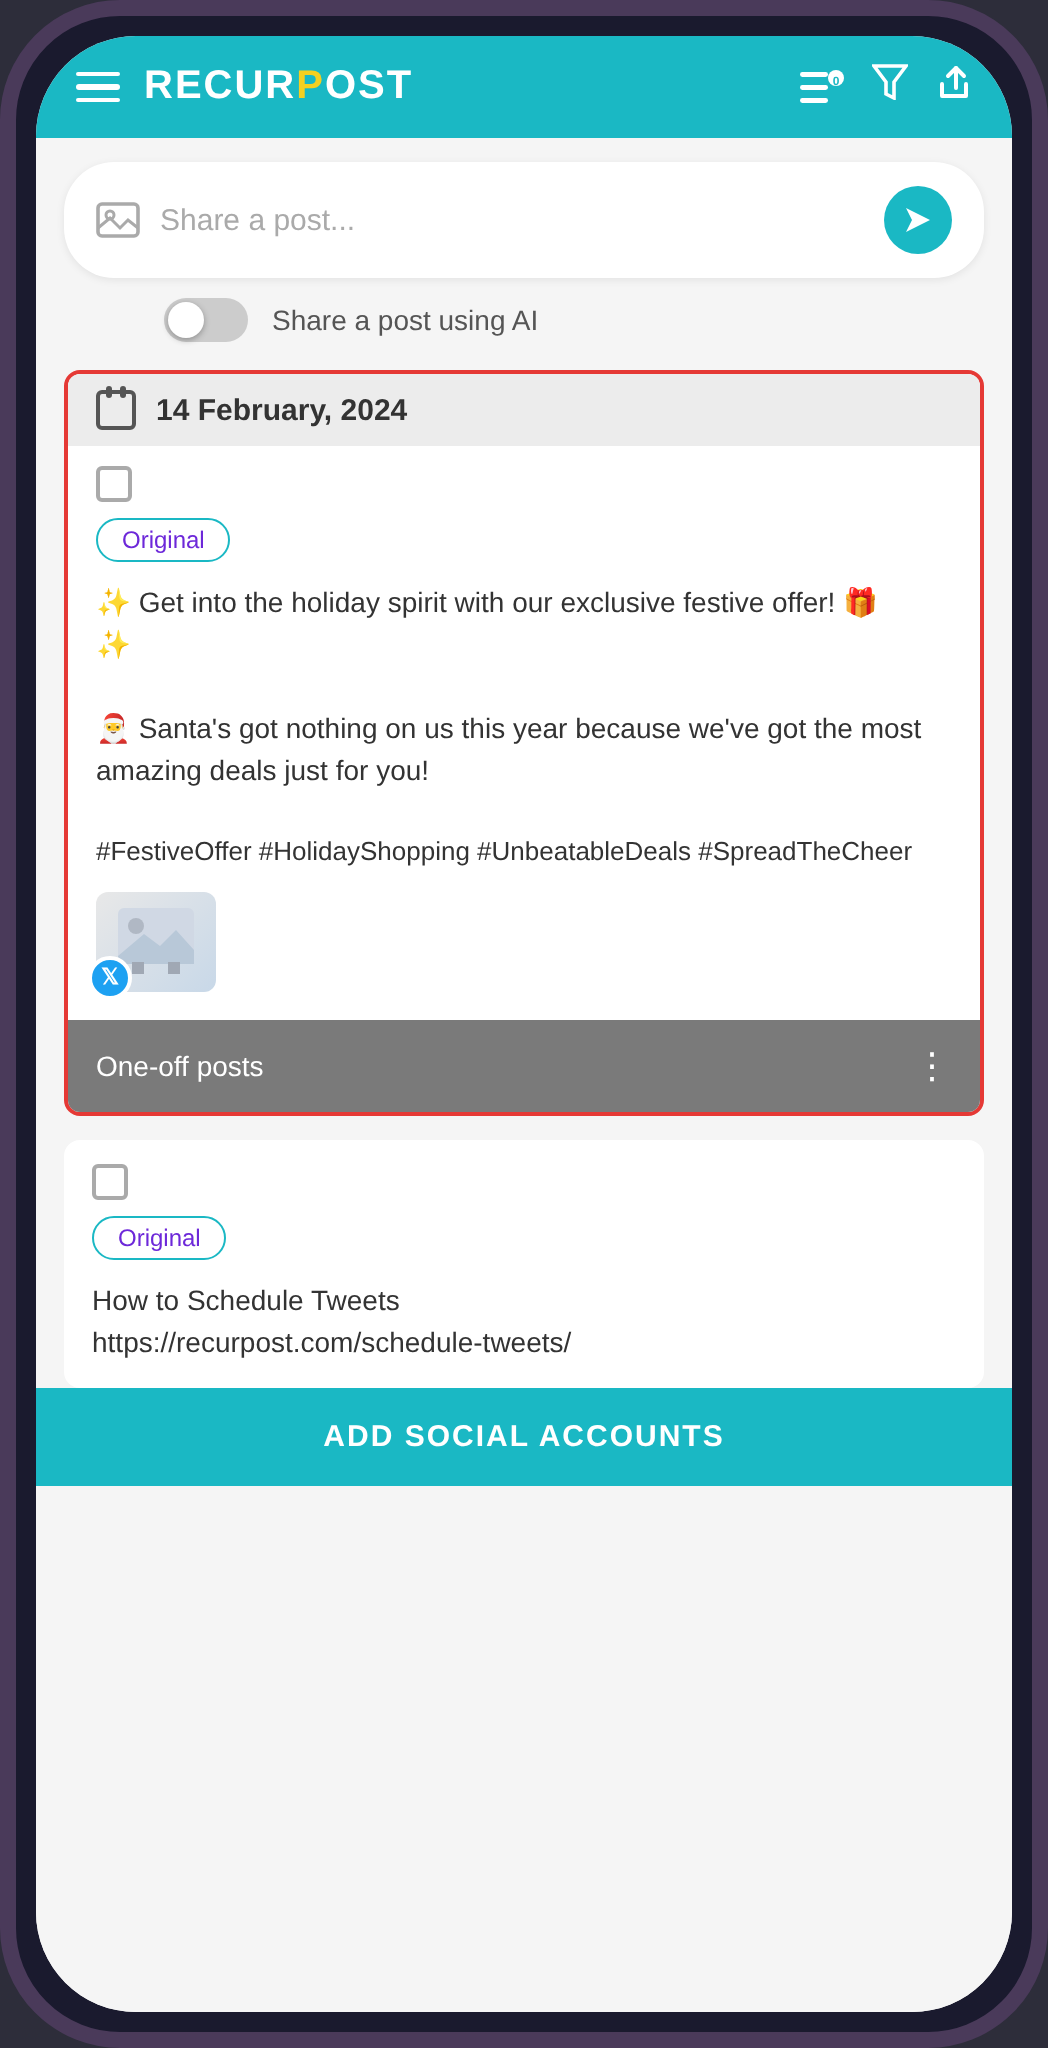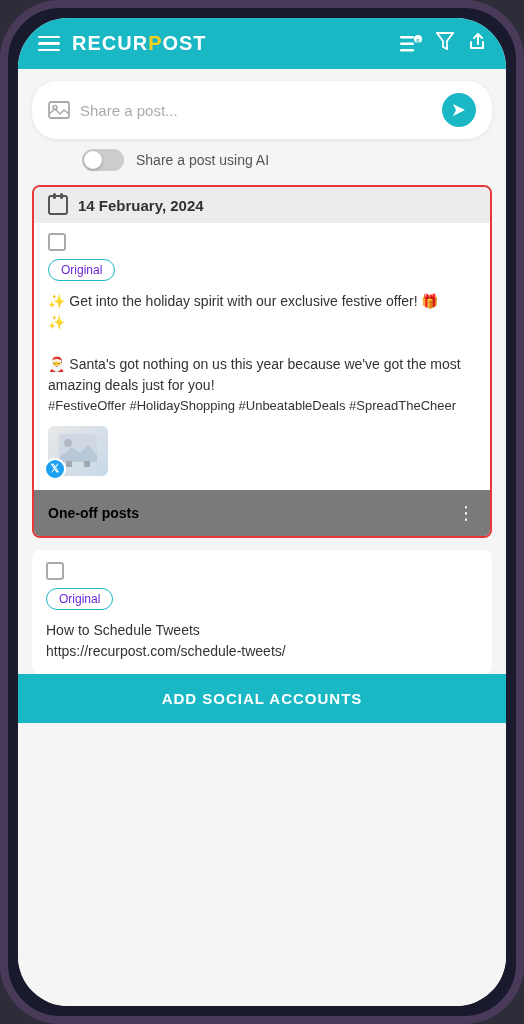--- a/index.html
+++ b/index.html
@@ -284,21 +284,21 @@
       padding: 3px 12px;
       border-radius: 20px;
       margin-bottom: 10px;
       font-weight: 500;
     }
 
     .post-content {
       font-size: 14px;
       color: #333;
       line-height: 1.5;
-      margin-bottom: 0;
+      margin-bottom: 20px;
     }
 
     .post-hashtags {
       font-size: 13px;
       color: #333;
       line-height: 1.5;
       margin-bottom: 10px;
     }
 
     
@@ -352,23 +352,23 @@
     .one-off-footer {
       background: #7a7a7a;
       padding: 12px 14px;
       display: flex;
       align-items: center;
       justify-content: space-between;
       margin-top: 4px;
     }
 
     .one-off-label {
-      color: #000000;
+      color: #ffffff;
       font-size: 14px;
-      font-weight: 700;
+      font-weight: 400;
     }
 
     .three-dots {
       color: white;
       font-size: 18px;
       cursor: pointer;
       letter-spacing: 1px;
     }
 
     

